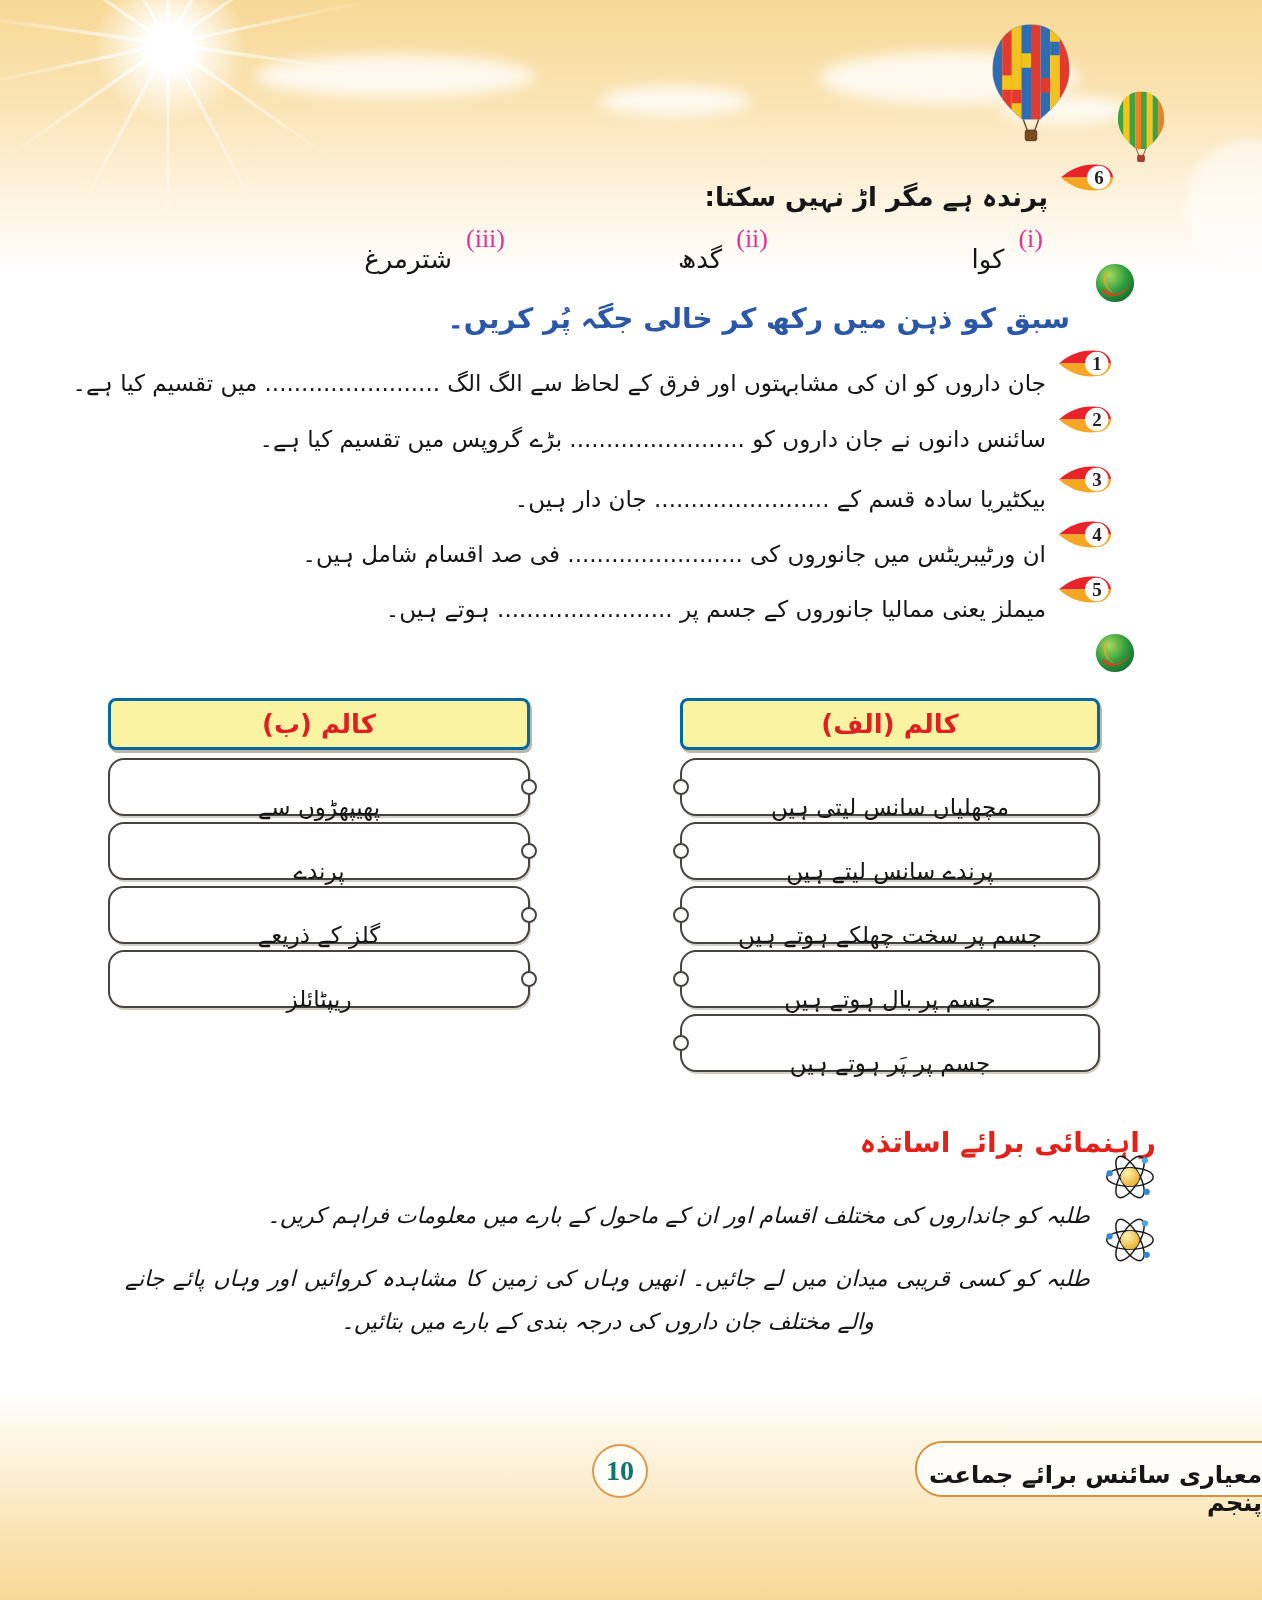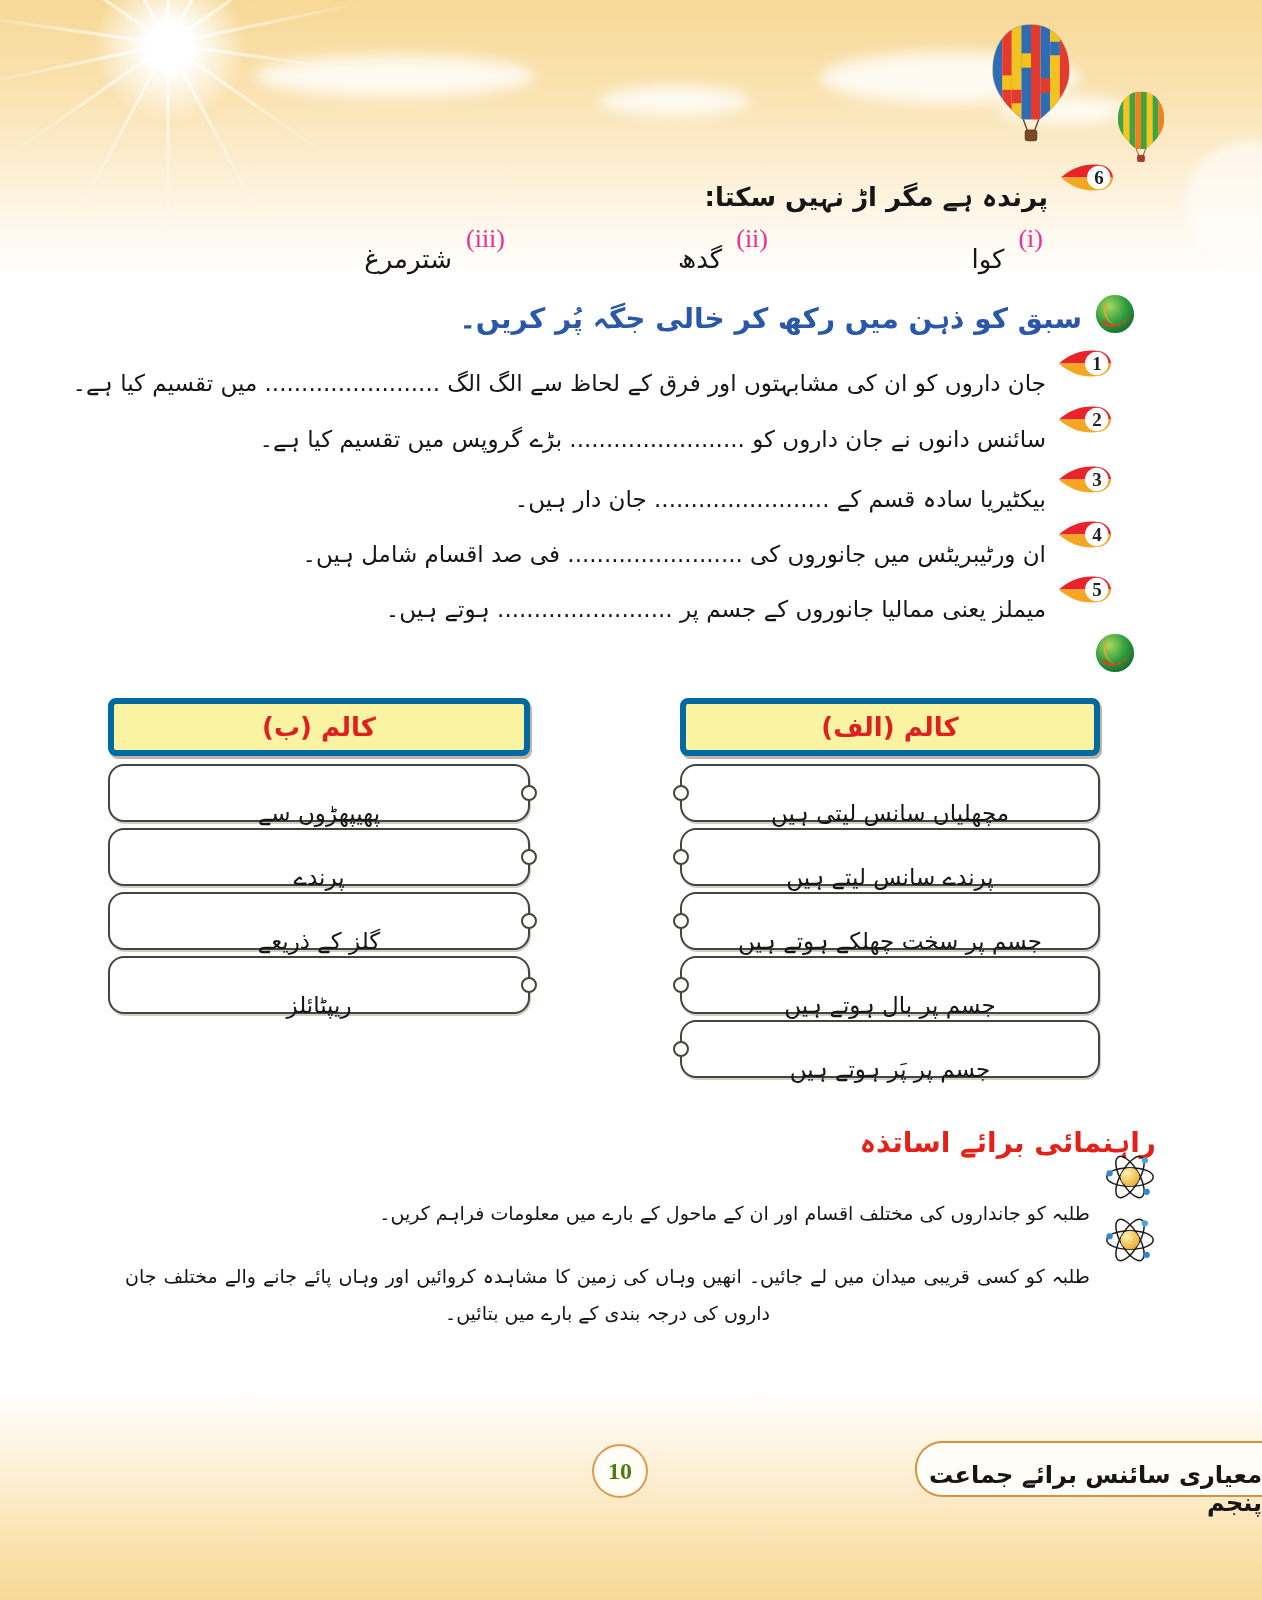--- a/index.html
+++ b/index.html
@@ -27,55 +27,55 @@
        font-family:"Liberation Serif",serif;font-weight:bold;font-size:19px;color:#222;}
 
   
   .q6-row{position:absolute;top:142px;right:148px;display:flex;direction:rtl;align-items:center;gap:12px;}
   .q6-text{font-size:26px;font-weight:bold;}
   .opt{position:absolute;top:204px;display:flex;direction:rtl;align-items:center;gap:14px;}
   .opt .marker{direction:ltr;font-family:"Liberation Serif",serif;color:#ed2d92;font-size:26px;}
   .opt .label{font-size:26px;font-weight:normal;}
 
   
-  .sec-head{position:absolute;display:flex;direction:rtl;align-items:flex-end;gap:12px;}
+  .sec-head{position:absolute;display:flex;direction:rtl;align-items:flex-start;gap:24px;}
   .sec-head .txt{color:#2b57a8;font-size:28px;font-weight:bold;white-space:nowrap;}
   .globe{width:42px;height:42px;flex:0 0 auto;}
 
   
   .fill-item{position:absolute;right:150px;display:flex;direction:rtl;align-items:center;gap:12px;}
   .fill-item .txt{font-size:23px;white-space:nowrap;}
 
   
   .tbl{position:absolute;width:420px;display:flex;flex-direction:column;}
-  .tbl-header{height:46px;background:#faf3a2;border:6px solid #0369a1;border-radius:8px;
+  .tbl-header{height:46px;background:#faf3a2;border:3px solid #0369a1;border-radius:8px;
        box-shadow:2px 3px 0 rgba(110,95,60,.45);display:flex;align-items:center;justify-content:center;
        color:#e02020;font-size:26px;font-weight:bold;direction:rtl;}
   .tbl-row{position:relative;height:54px;margin-top:6px;background:#ffffff;border:2px solid #46443f;
        border-radius:16px;box-shadow:1px 2px 0 rgba(110,95,60,.3);display:flex;align-items:center;
        justify-content:center;direction:rtl;font-size:23px;}
   .tbl-row.first{margin-top:8px;}
   .connector{position:absolute;top:50%;width:12px;height:12px;border:2px solid #46443f;border-radius:50%;
        background:#fff;transform:translateY(-50%);}
   .connector.cl{left:-9px;}
   .connector.cr{right:-9px;}
 
   
   .t-head{position:absolute;top:1086px;right:106px;color:#e32119;font-size:28px;font-weight:bold;direction:rtl;}
   .t-point{position:absolute;right:106px;display:flex;direction:rtl;align-items:flex-start;gap:14px;}
-  .t-point .txt{font-size:19px;line-height:1.95;text-align:right;}
+  .t-point .txt{font-size:22px;line-height:1.95;text-align:right;font-style:italic;}
   .t-point .txt.wrap{width:965px;text-align:justify;text-align-last:center;}
   .atom{width:52px;height:52px;flex:0 0 auto;margin-top:-4px;}
 
   
   .footer-band{position:absolute;left:0;bottom:0;width:1262px;height:210px;
        background:linear-gradient(180deg,rgba(250,227,178,0) 0%,#fae3b2 70%,#f7d996 100%);}
   .page-oval{position:absolute;left:592px;top:1444px;width:52px;height:50px;border-radius:50%;
        background:#fffdf6;border:2px solid #e09a4e;display:flex;align-items:center;justify-content:center;
-       font-family:"Liberation Serif",serif;font-size:24px;font-weight:bold;color:#4d7c0f;}
+       font-family:"Liberation Serif",serif;font-size:28px;font-weight:bold;color:#0f766e;}
   .footer-box{position:absolute;right:0;top:1441px;width:345px;height:52px;background:#fffdf8;
        border:2px solid #d9903f;border-right:none;border-radius:27px 0 0 27px;display:flex;
        align-items:center;justify-content:flex-start;direction:rtl;font-size:24px;font-weight:bold;}
 </style>
 </head>
 <body>
 
 <svg width="0" height="0" style="position:absolute">
   <defs>
     <radialGradient id="gg" cx="35%" cy="30%" r="80%">

